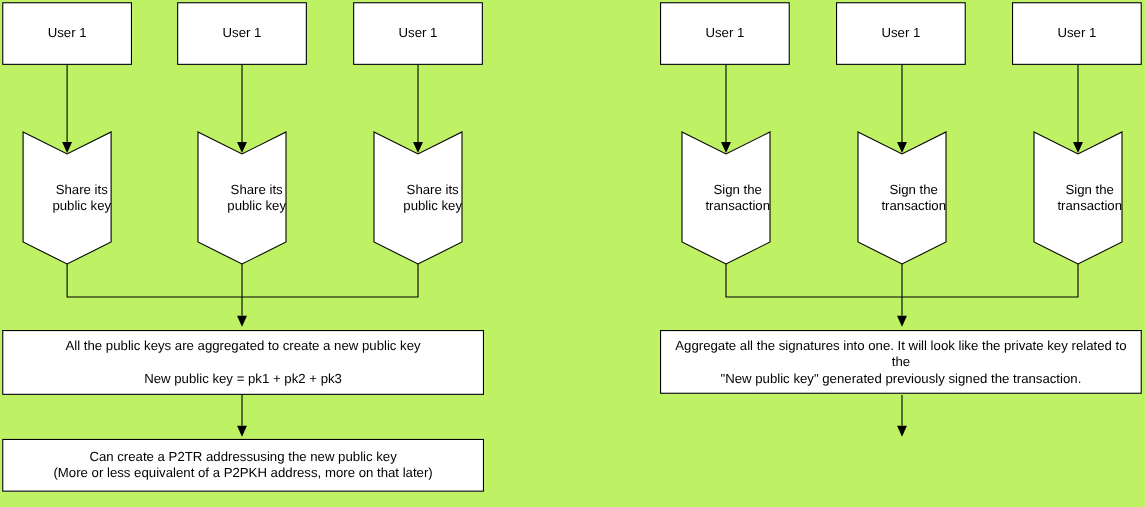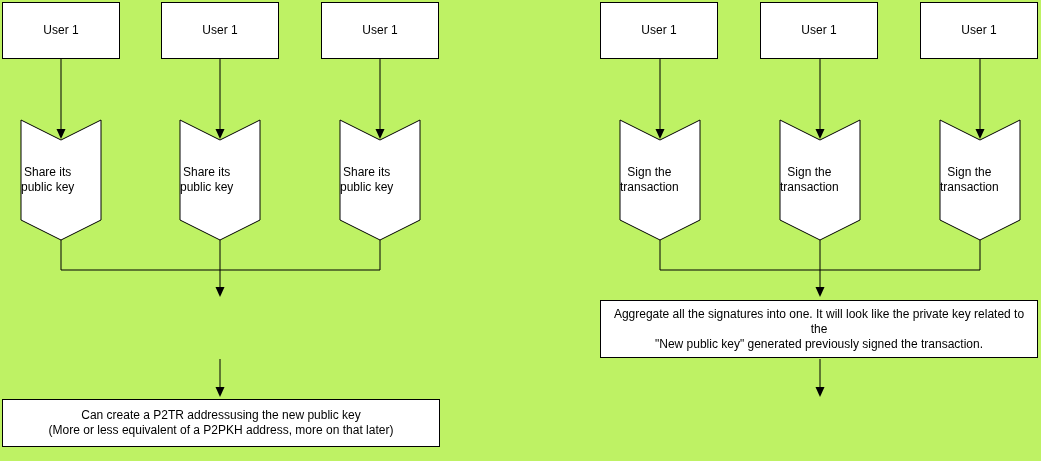--- a/index.html
+++ b/index.html
@@ -29,25 +29,26 @@
     font-size: 12px;
     line-height: 15px;
     z-index: 2;
     padding: 0 6px;
   }
   .banner-label {
     position: absolute;
     box-sizing: border-box;
     display: flex;
     align-items: center;
-    justify-content: flex-start;
+    justify-content: flex-end;
     text-align: center;
     font-size: 12px;
     line-height: 15px;
     z-index: 2;
+    padding-left: 11px;
   }
   .label { white-space: pre-line; }
 </style>
 </head>
 <body>
 
 <div class="stage">
 
   <svg class="wires" width="1041" height="461" viewBox="0 0 1041 461">
     <g stroke="#000000" stroke-width="1" fill="none">
@@ -110,20 +111,25 @@
   </div>
   <div class="banner-label" style="left:180px; top:125px; width:80px; height:110px;">
     <span class="label">Share its
 public key</span>
   </div>
   <div class="banner-label" style="left:340px; top:125px; width:80px; height:110px;">
     <span class="label">Share its
 public key</span>
   </div>
 
+  <div class="node" style="left:2px; top:300px; width:438px; height:59px;">
+    <span class="label">All the public keys are aggregated to create a new public key
+
+New public key = pk1 + pk2 + pk3</span>
+  </div>
   <div class="node" style="left:2px; top:399px; width:438px; height:48px;">
     <span class="label">Can create a P2TR addressusing the new public key
 (More or less equivalent of a P2PKH address, more on that later)</span>
   </div>
 
   <div class="node" style="left:600px; top:2px; width:118px; height:57px;">
     <span class="label">User 1</span>
   </div>
   <div class="node" style="left:760px; top:2px; width:118px; height:57px;">
     <span class="label">User 1</span>

